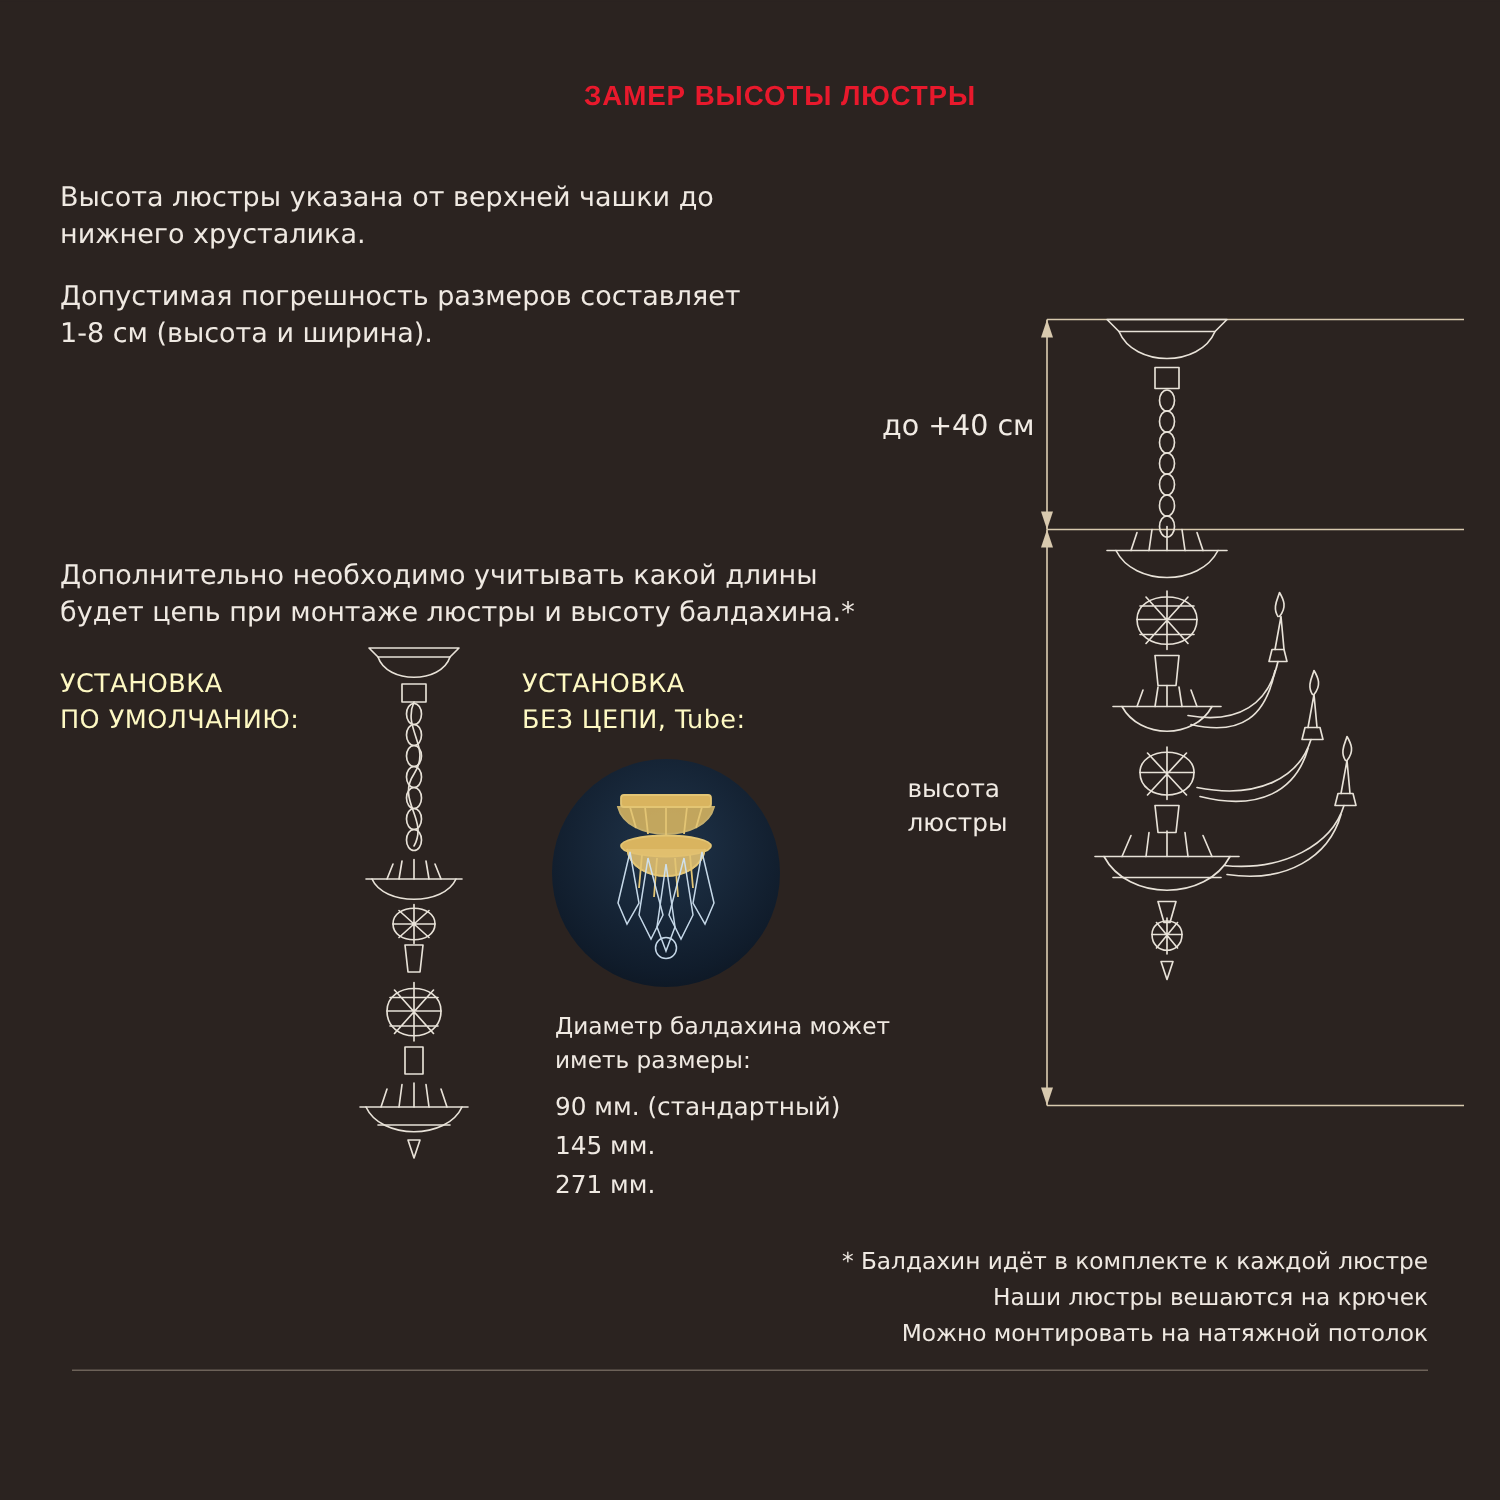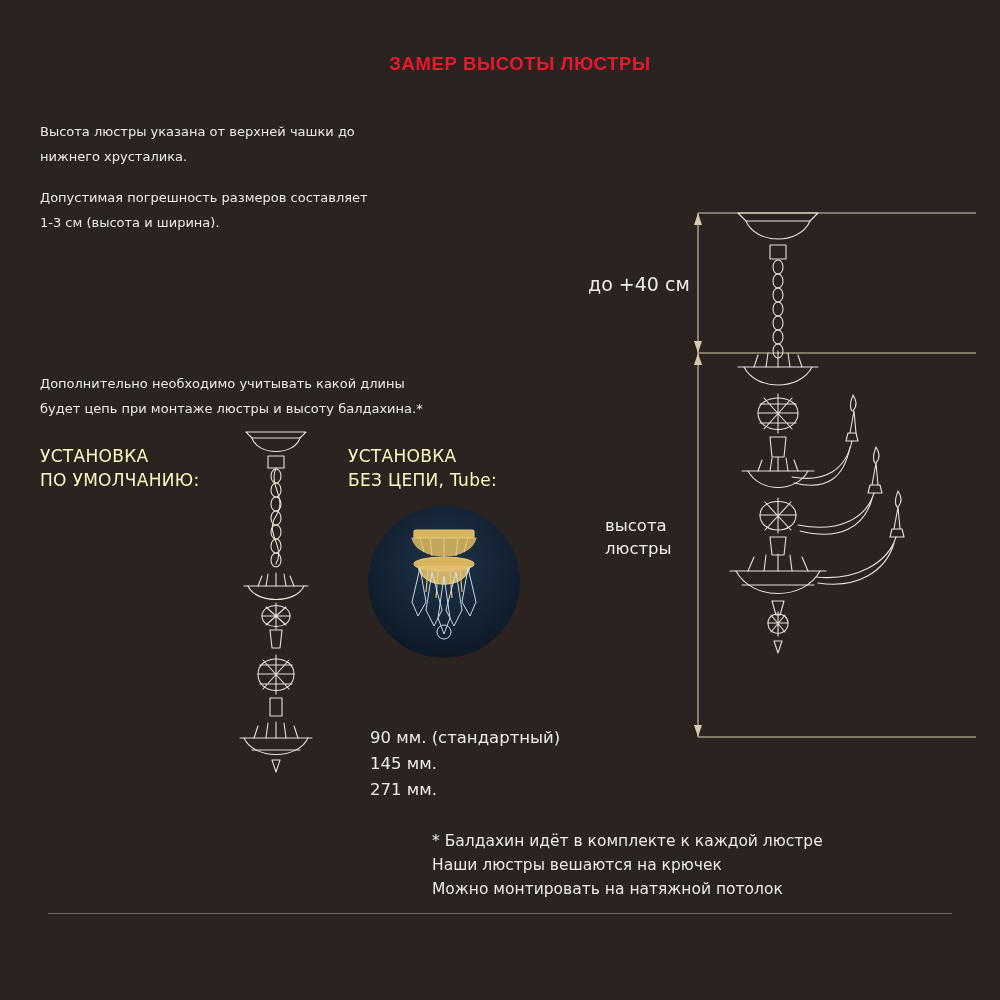--- a/index.html
+++ b/index.html
@@ -70,21 +70,21 @@
     font-family: "Liberation Serif", serif;
     font-size: 10.5px;
     letter-spacing: 4px;
     color: #d9d2c9;
   }
 
   
   .para {
     position: absolute;
     left: 40px;
-    font-size: 13px;
+    font-size: 18px;
     line-height: 25px;
     color: #efe9e2;
     font-family: "DejaVu Sans", sans-serif;
     white-space: pre-line;
     width: 560px;
   }
   .p1 { top: 118px; }
   .p2 { top: 184px; }
   .p3 { top: 255px; }
   .p4 { top: 326px; margin-top: 44px; }
@@ -118,21 +118,21 @@
     line-height: 26px;
     white-space: pre-line;
     color: #efe9e2;
   }
 
   .footnote {
     position: absolute;
     right: 48px;
     top: 828px;
     width: 520px;
-    text-align: left;
+    text-align: right;
     font-size: 15.5px;
     line-height: 24px;
     white-space: pre-line;
     color: #efe9e2;
   }
 
   .label-up40 {
     position: absolute;
     left: 588px;
     top: 272px;
@@ -183,29 +183,31 @@
 <body>
 
 <div class="page">
 
   <div class="title">ЗАМЕР ВЫСОТЫ ЛЮСТРЫ</div>
 
 
   <div class="para p1">Высота люстры указана от верхней чашки до
 нижнего хрусталика.</div>
   <div class="para p2">Допустимая погрешность размеров составляет
-1-3 см (высота и ширина).</div>
+1-8 см (высота и ширина).</div>
   <div class="para p4">Дополнительно необходимо учитывать какой длины
 будет цепь при монтаже люстры и высоту балдахина.*</div>
 
   <div class="sec-label sec-default">УСТАНОВКА
 ПО УМОЛЧАНИЮ:</div>
   <div class="sec-label sec-nochain">УСТАНОВКА
 БЕЗ ЦЕПИ, Tube:</div>
 
+  <div class="bald-note">Диаметр балдахина может
+иметь размеры:</div>
   <div class="bald-sizes">90 мм. (стандартный)
 145 мм.
 271 мм.</div>
 
   <div class="label-up40">до +40 см</div>
   <div class="label-height">высота
 люстры</div>
 
   <div class="footnote">* Балдахин идёт в комплекте к каждой люстре
 Наши люстры вешаются на крючек

